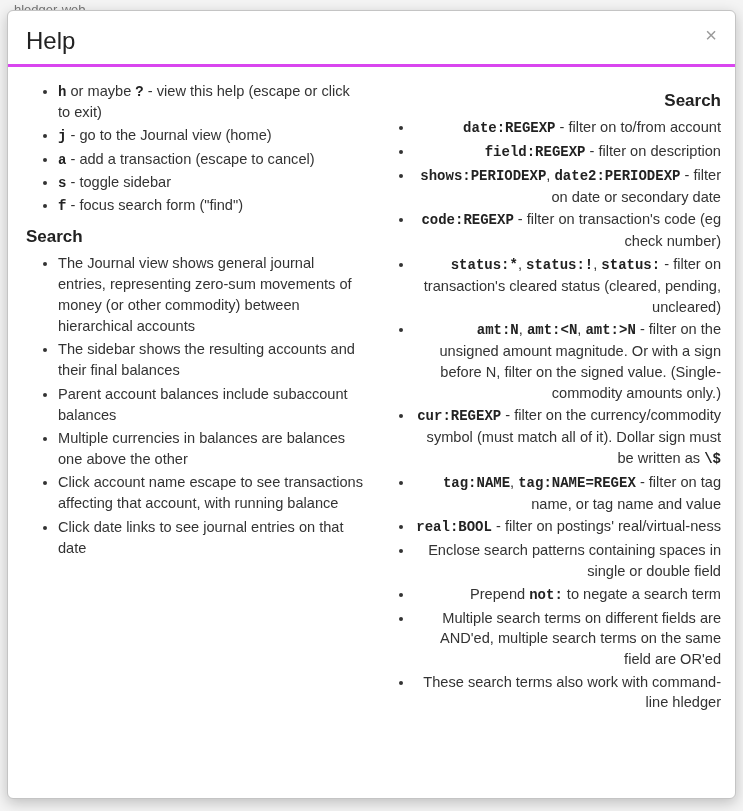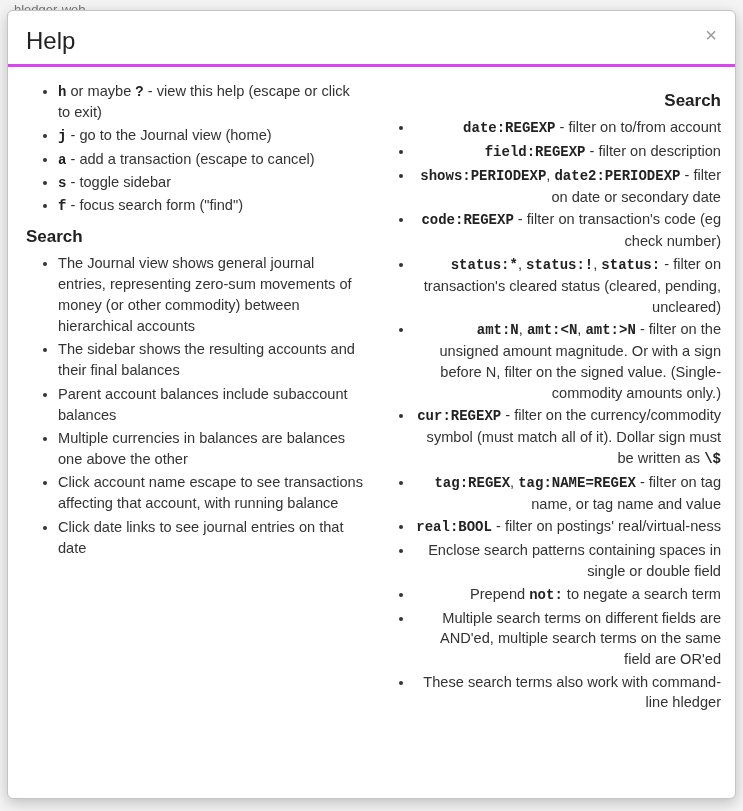--- a/index.html
+++ b/index.html
@@ -167,21 +167,21 @@
     <div class="col col-right">
         <h3 class="section">Search</h3>
         <ul class="bullets">
           <li><code>date:REGEXP</code> - filter on to/from account</li>
           <li><code>field:REGEXP</code> - filter on description</li>
           <li><code>shows:PERIODEXP</code>, <code>date2:PERIODEXP</code> - filter on date or secondary date</li>
           <li><code>code:REGEXP</code> - filter on transaction's code (eg check number)</li>
           <li><code>status:*</code>, <code>status:!</code>, <code>status:</code> - filter on transaction's cleared status (cleared, pending, uncleared)</li>
           <li><code>amt:N</code>, <code>amt:&lt;N</code>, <code>amt:&gt;N</code> - filter on the unsigned amount magnitude. Or with a sign before N, filter on the signed value. (Single-commodity amounts only.)</li>
           <li><code>cur:REGEXP</code> - filter on the currency/commodity symbol (must match all of it). Dollar sign must be written as <code>\$</code></li>
-          <li><code>tag:REGEX</code>, <code>tag:NAME=REGEX</code> - filter on tag name, or tag name and value</li>
+          <li><code>tag:NAME</code>, <code>tag:NAME=REGEX</code> - filter on tag name, or tag name and value</li>
           <li><code>real:BOOL</code> - filter on postings' real/virtual-ness</li>
           <li>Enclose search patterns containing spaces in single or double field</li>
           <li>Prepend <code>not:</code> to negate a search term</li>
           <li>Multiple search terms on different fields are AND'ed, multiple search terms on the same field are OR'ed</li>
           <li>These search terms also work with command-line hledger</li>
         </ul>
       </div>
   </div>
 </div>
 

